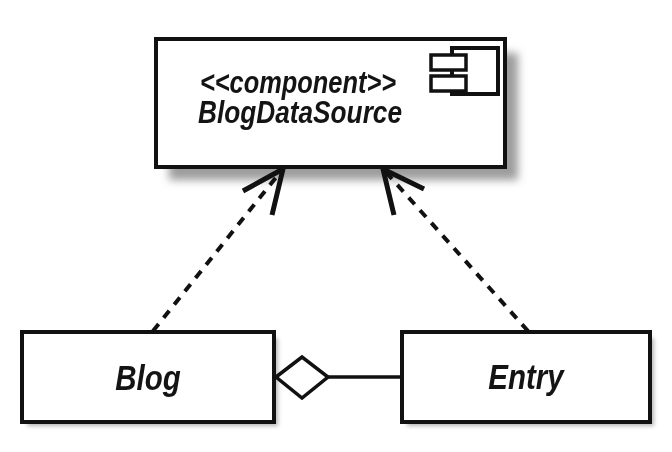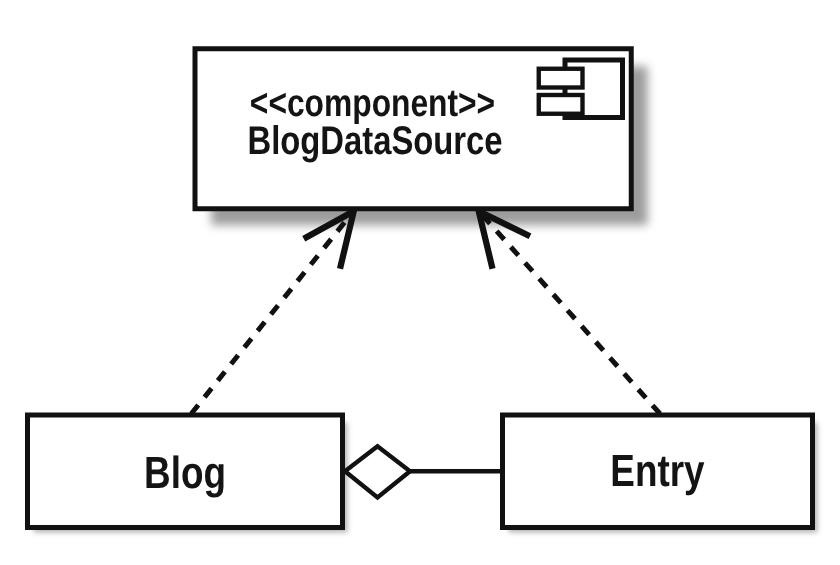--- a/index.html
+++ b/index.html
@@ -8,20 +8,21 @@
     background: #ffffff;
     width: 672px;
     height: 452px;
     overflow: hidden;
     font-family: "Liberation Sans", sans-serif;
   }
   .stage {
     position: relative;
     width: 535px;
     height: 452px;
+    font-style: italic;
   }
   svg text {
     font-family: "Liberation Sans", sans-serif;
     font-weight: bold;
   }
 </style>
 </head>
 <body>
 
 <div class="stage">

